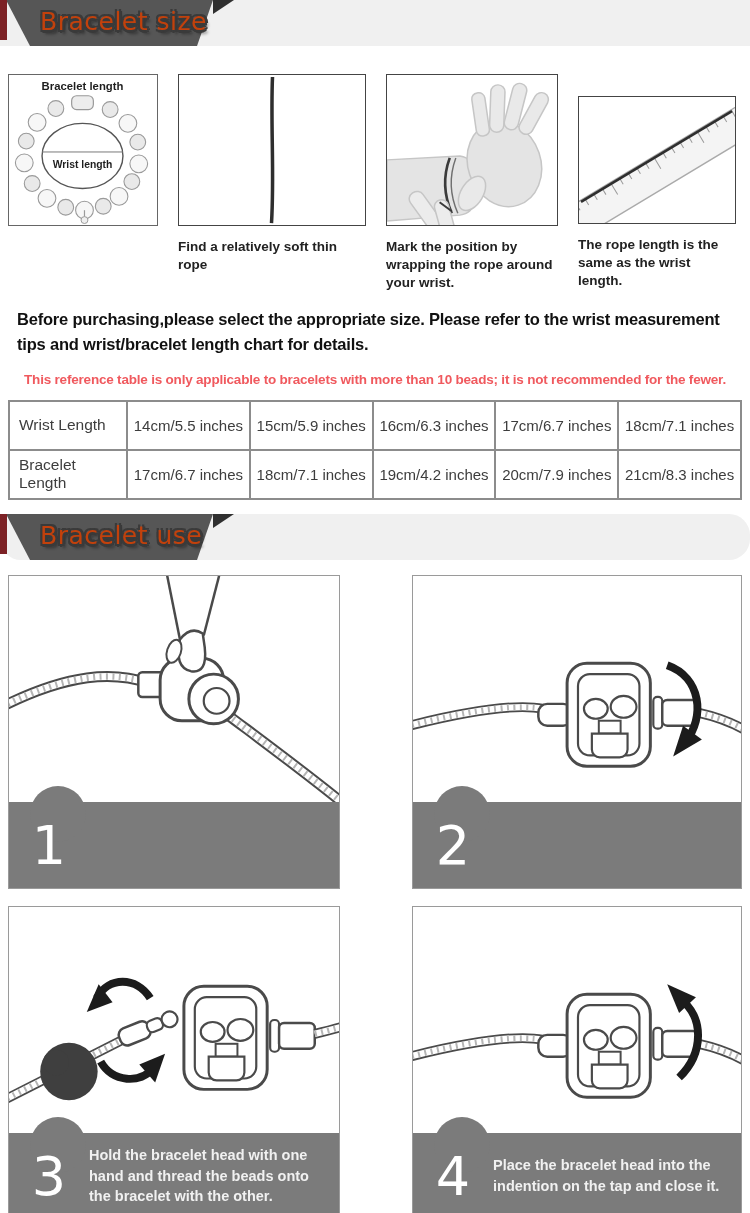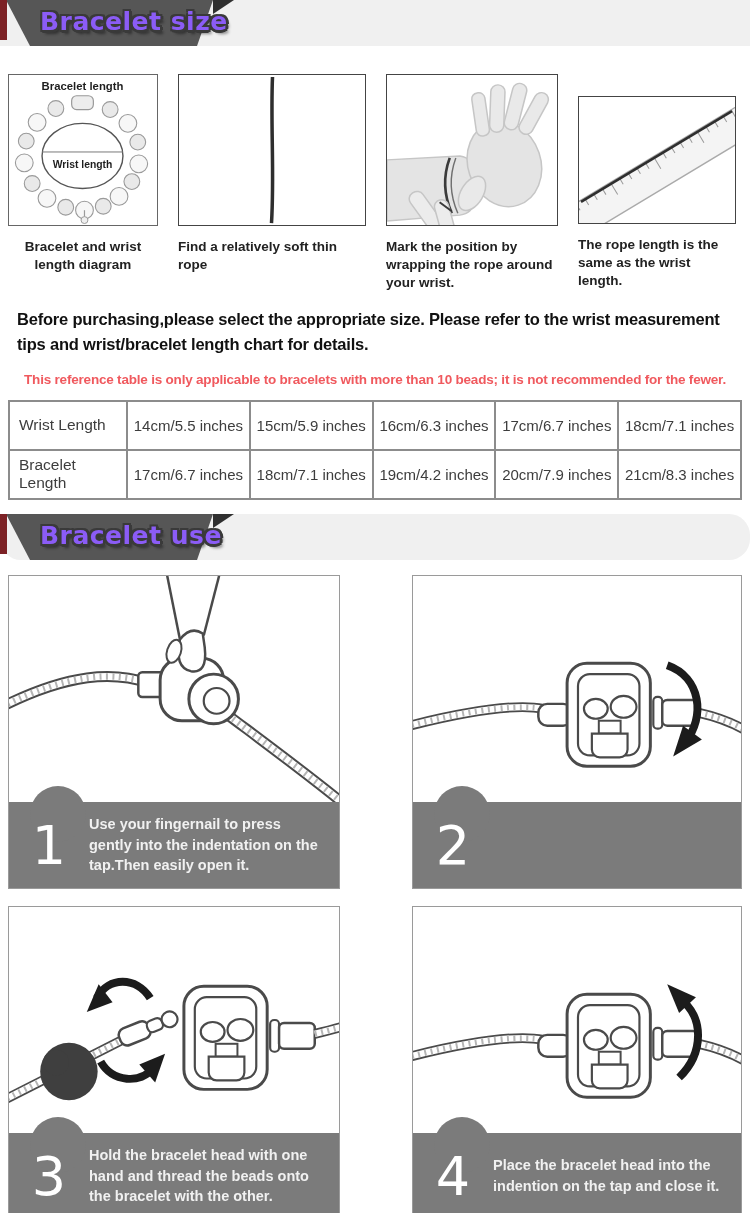--- a/index.html
+++ b/index.html
@@ -23,21 +23,21 @@
     filter:drop-shadow(2px 3px 2px rgba(0,0,0,.30));
   }
   .banner-fold {
     position:absolute; left:213px; top:0; width:21px; height:14px;
     background:#303030;
     clip-path:polygon(0 0, 100% 0, 0 100%);
   }
   .banner-label {
     position:absolute; left:40px; top:7px;
     font-family:"DejaVu Sans", sans-serif;
-    font-weight:700; font-size:25px; color:#8b5cf6; letter-spacing:.5px;
+    font-weight:400; font-size:25px; color:#c2410c; letter-spacing:.5px;
     text-shadow:
       -2px -2px 0 #3a3a3a, 2px -2px 0 #3a3a3a, -2px 2px 0 #3a3a3a, 2px 2px 0 #3a3a3a,
       0 3px 0 #3a3a3a, 3px 0 0 #3a3a3a, 3px 4px 3px rgba(0,0,0,.45);
   }
 
   
   .measure-row {
     display:grid; grid-template-columns:150px 188px 172px 158px;
     column-gap:20px; padding:0 0 0 8px; margin-top:28px;
   }
@@ -160,21 +160,20 @@
           <circle cx="123" cy="108" r="8" fill="#e9e9e9"></circle>
             <circle cx="130" cy="90" r="9" fill="#f7f7f7"></circle>
           <circle cx="129" cy="68" r="8" fill="#e9e9e9"></circle>
             <circle cx="119" cy="49" r="9" fill="#f7f7f7"></circle>
           <circle cx="101" cy="35" r="8" fill="#e9e9e9"></circle>
         </g>
         <line x1="75" y1="137" x2="75" y2="144" stroke="#9a9a9a" stroke-width="1.2"></line>
         <circle cx="75" cy="147" r="3.5" fill="#efefef" stroke="#9a9a9a" stroke-width="1"></circle>
       </svg>
     </div>
-    <div class="measure-caption center">Bracelet and wrist length diagram</div>
   </div>
 
   <div class="measure-col">
     <div class="measure-img">
       <svg viewBox="0 0 185 152" preserveAspectRatio="none">
         <path d="M93,2 C91,50 95,100 92,150" stroke="#2e2e2e" stroke-width="3.5" fill="none"></path>
       </svg>
     </div>
     <div class="measure-caption">Find a relatively soft thin rope</div>
   </div>
@@ -300,21 +299,20 @@
           <path d="M158,-6 L172,64" stroke="#4a4a4a" stroke-width="2.5" fill="none"></path>
           <path d="M213,-6 L196,60" stroke="#4a4a4a" stroke-width="2.5" fill="none"></path>
           <path d="M172,64 Q166,92 183,96 Q200,99 197,72 L195,58 Q183,50 172,64 Z" fill="#fff" stroke="#4a4a4a" stroke-width="2.5"></path>
           <ellipse cx="166" cy="76" rx="7" ry="12" fill="#fff" stroke="#4a4a4a" stroke-width="2" transform="rotate(18 166 76)"></ellipse>
         </g>
       </svg>
     </div>
     <div class="step-band">
       <div class="step-bump"></div>
       <div class="step-num">1</div>
-      <div class="step-text">Use your fingernail to press gently into the indentation on the tap.Then easily open it.</div>
     </div>
   </div>
 
   <div class="step-card">
     <div class="step-illu">
       <svg viewBox="0 0 330 228">
         <path d="M-8,152 C70,132 110,130 131,134" stroke="#4a4a4a" stroke-width="10" fill="none"></path>
         <path d="M-8,152 C70,132 110,130 131,134" stroke="#fff" stroke-width="6.5" fill="none"></path>
         <path d="M-8,152 C70,132 110,130 131,134" stroke="#b5b5b5" stroke-width="6" fill="none" stroke-dasharray="2 4.5"></path>
         <path d="M288,138 C315,144 330,152 342,160" stroke="#4a4a4a" stroke-width="10" fill="none"></path>

